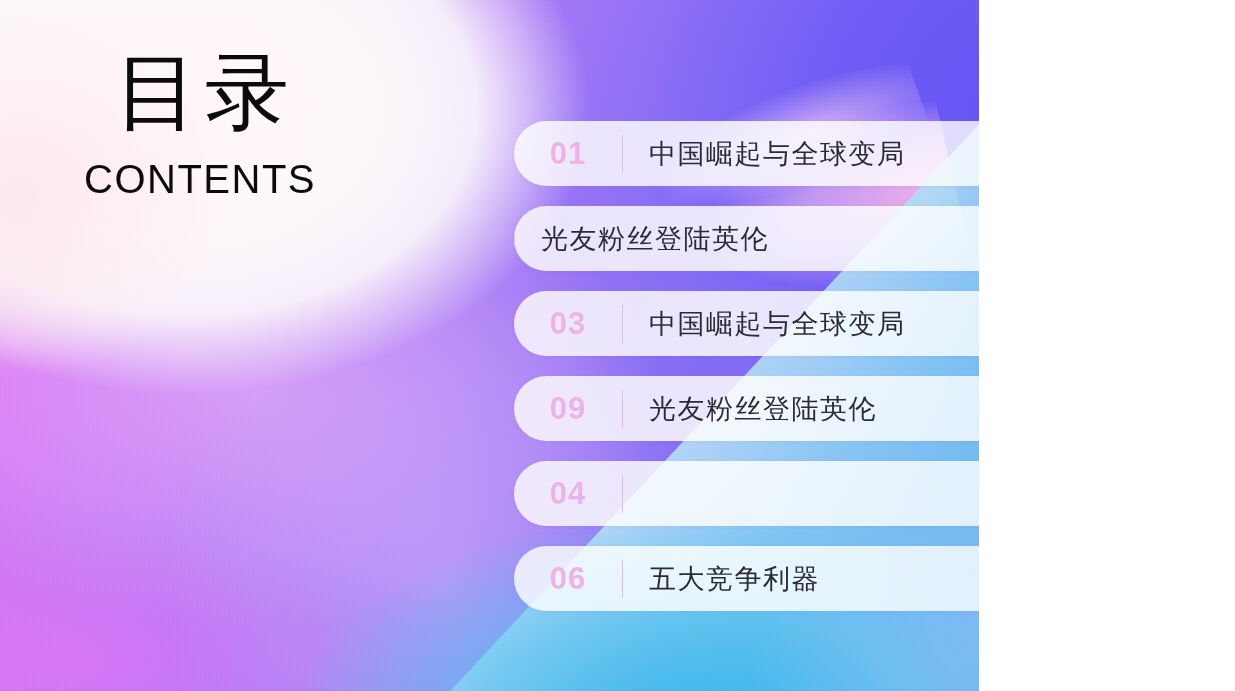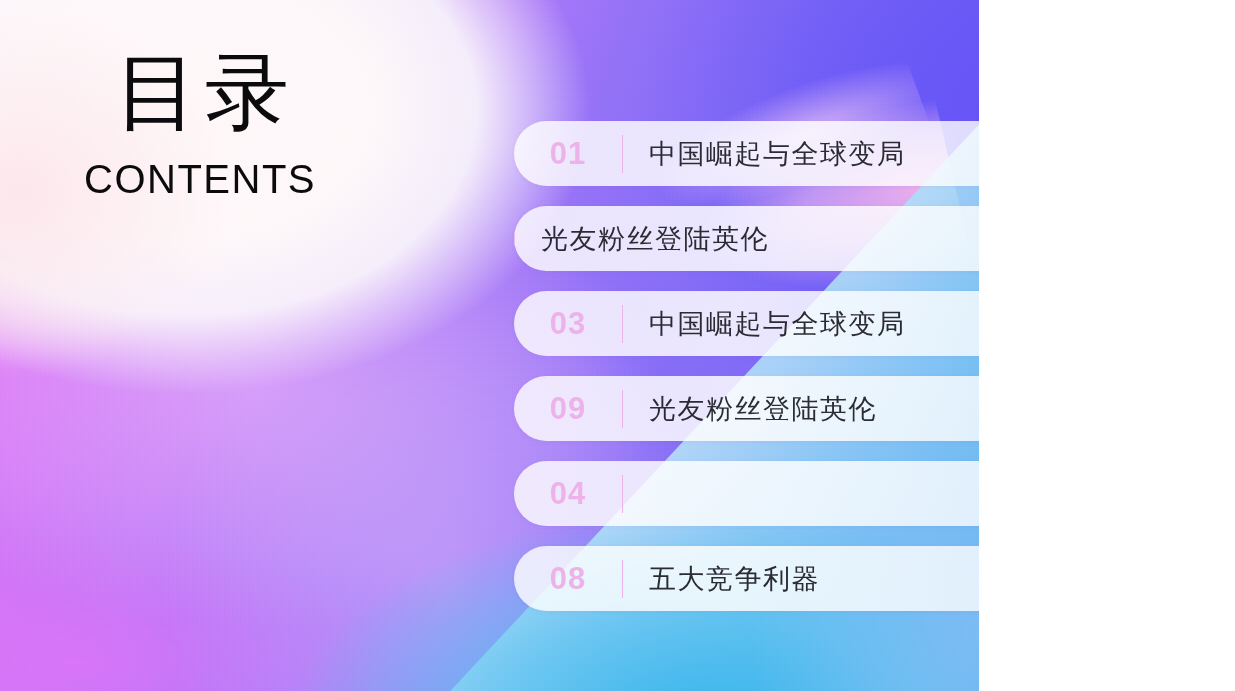--- a/index.html
+++ b/index.html
@@ -273,19 +273,19 @@
       <div class="toc-divider"></div>
       <div class="toc-label">光友粉丝登陆英伦</div>
     </div>
 
     <div class="toc-row">
       <div class="toc-num">04</div>
       <div class="toc-divider"></div>
     </div>
 
     <div class="toc-row">
-      <div class="toc-num">08</div>
+      <div class="toc-num">06</div>
       <div class="toc-divider"></div>
       <div class="toc-label">五大竞争利器</div>
     </div>
 
   </div>
 </div>
 
 </body></html>

